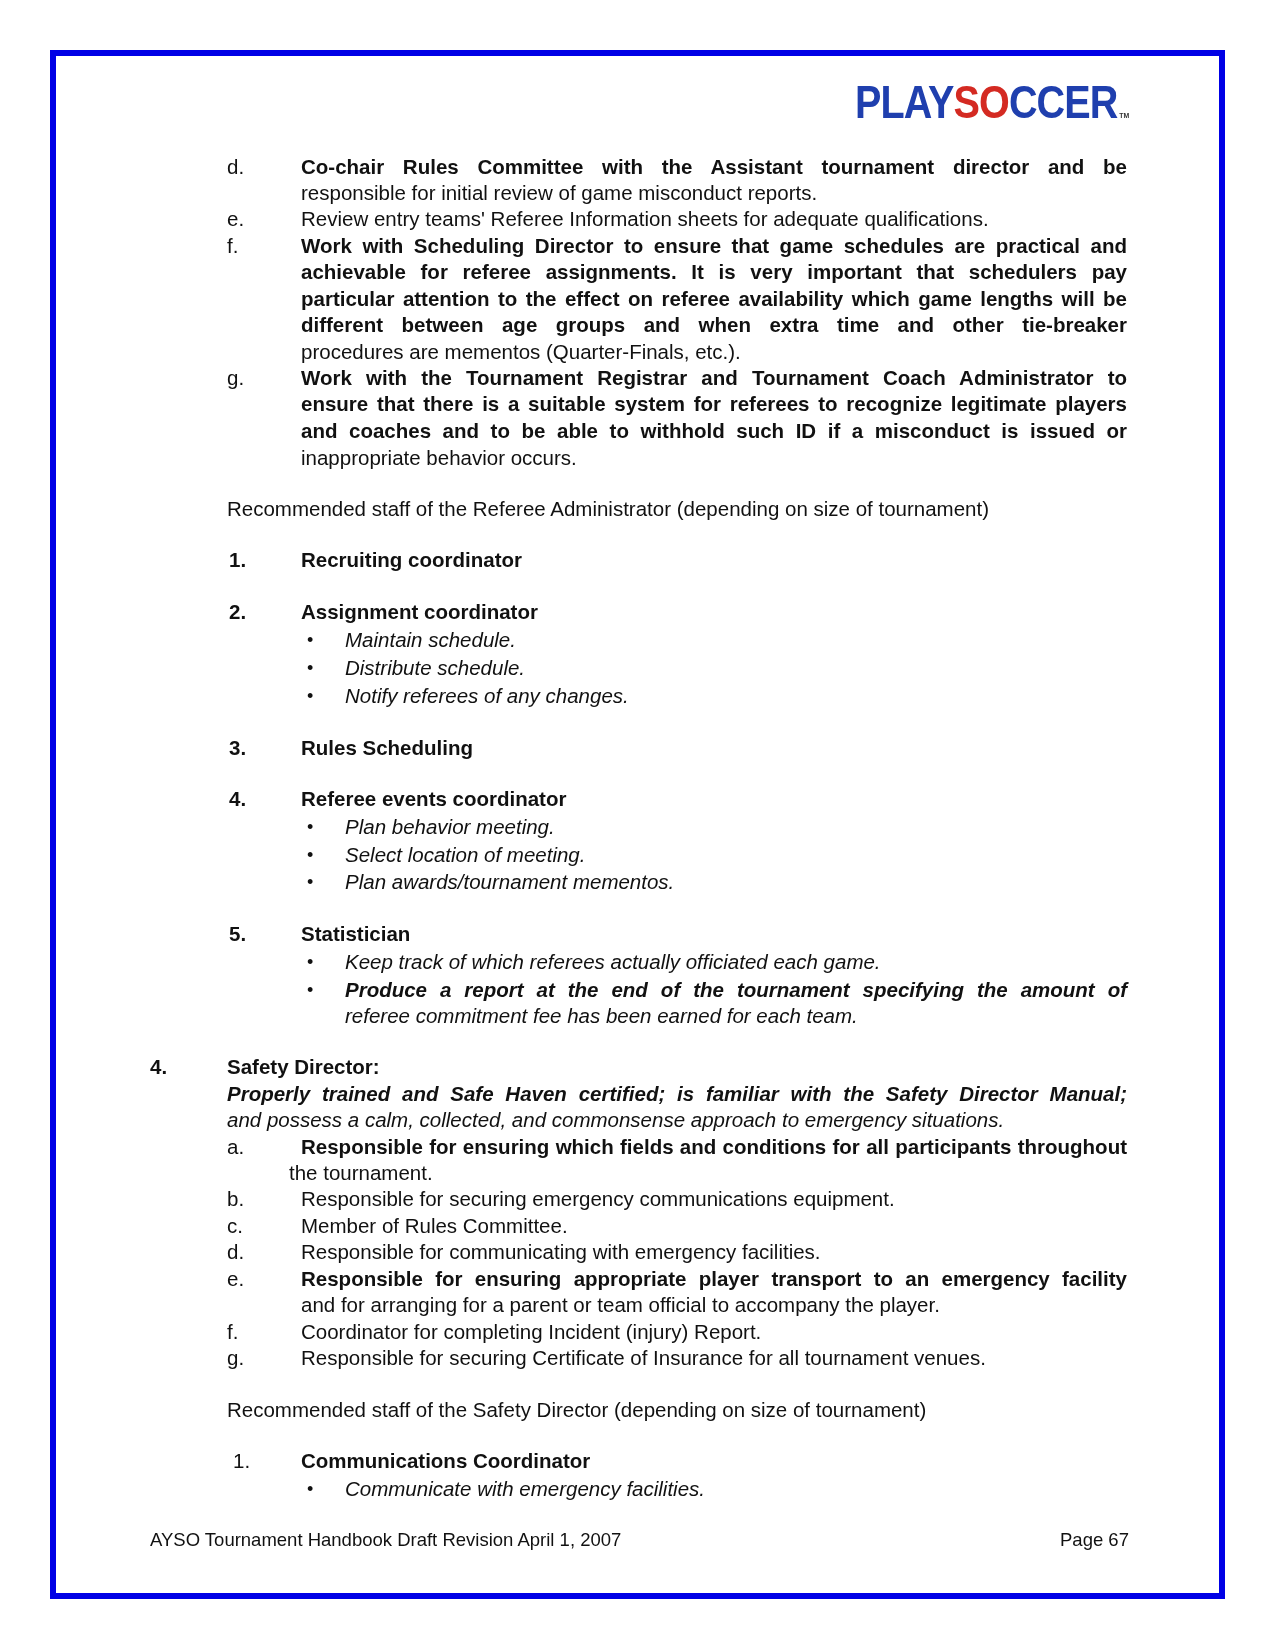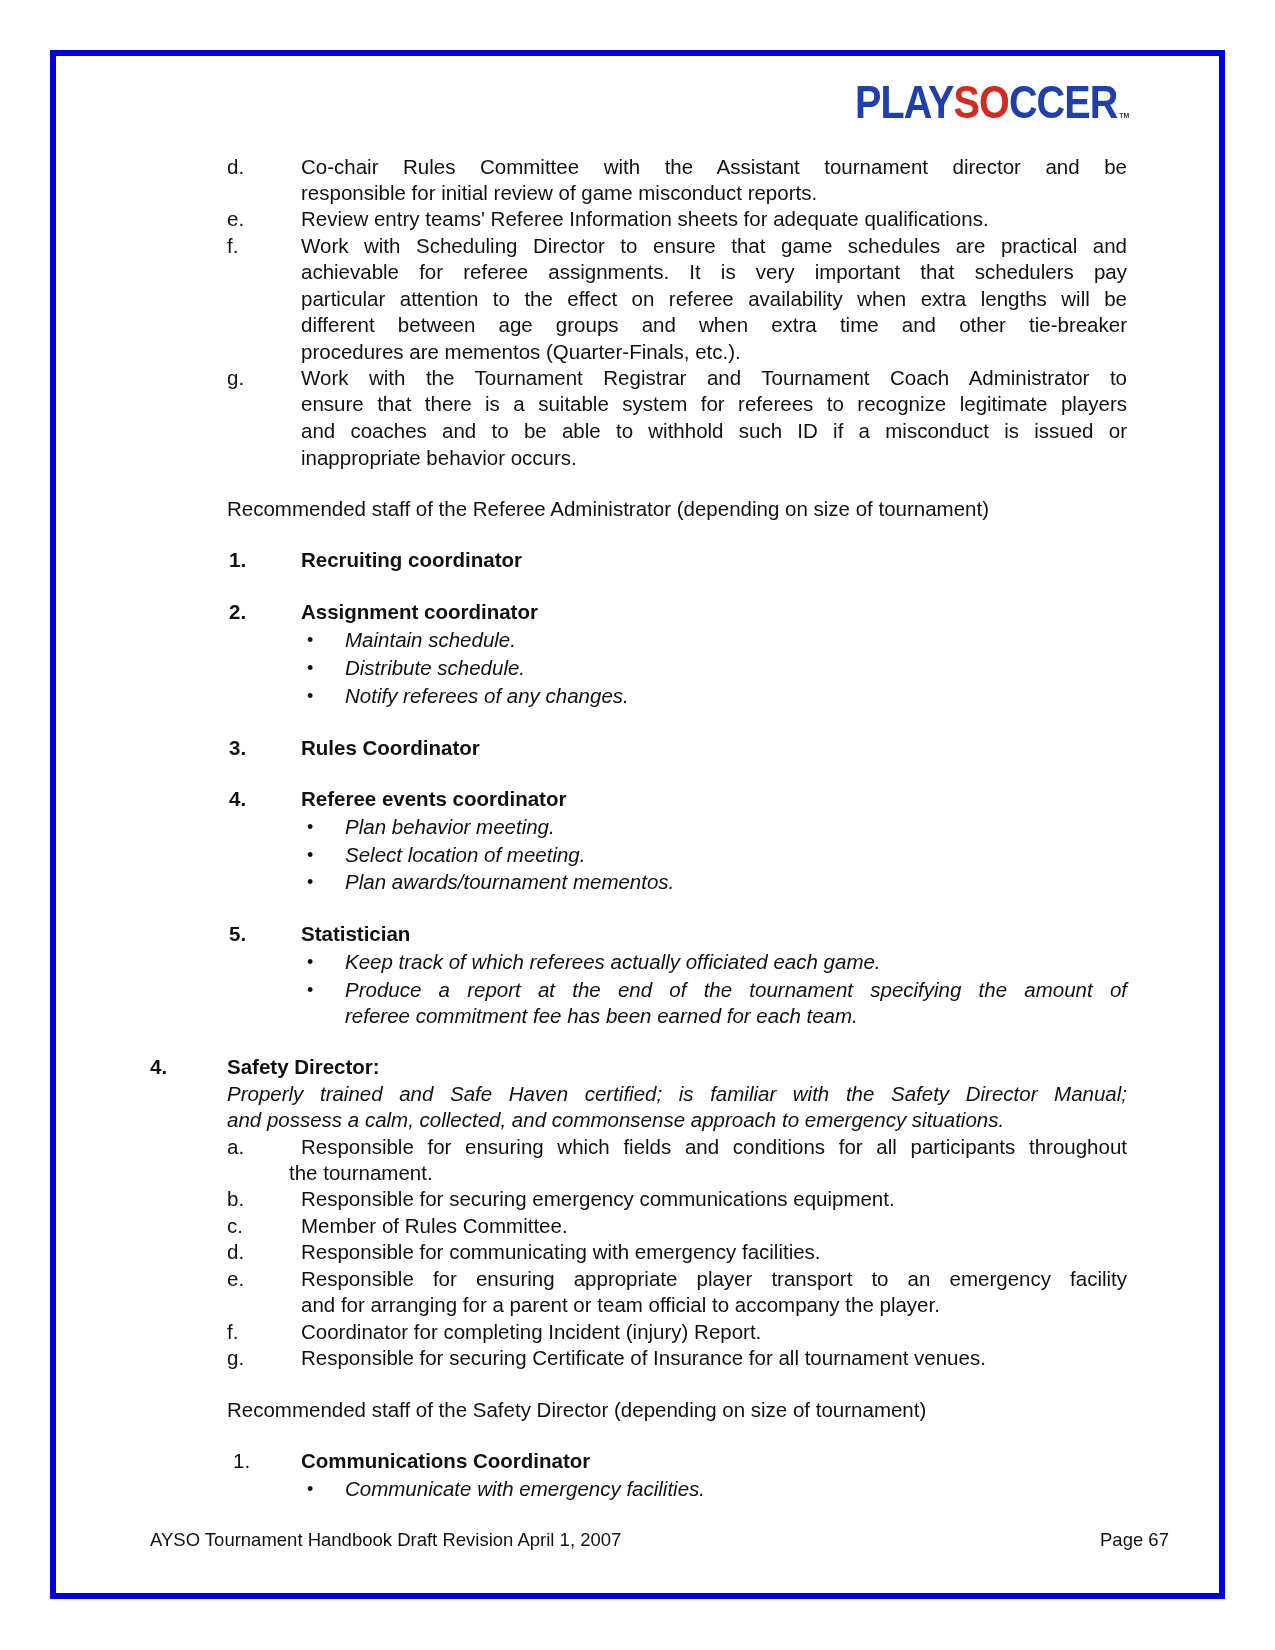--- a/index.html
+++ b/index.html
@@ -7,21 +7,21 @@
          font-family: "Liberation Sans", sans-serif; color: #111; }
   .frame { position: absolute; left: 50px; top: 50px; width: 1163px; height: 1537px;
            border: 6px solid #0000e6; box-sizing: content-box; }
   .logo { position: absolute; left: 855px; top: 79px; font-family: "Liberation Sans", sans-serif;
           font-weight: bold; font-size: 46px; letter-spacing: -1px; line-height: 46px;
           transform: scaleX(0.86); transform-origin: left top; white-space: nowrap; }
   .logo .blue { color: #1f3fae; }
   .logo .red { color: #d42a22; }
   .logo .tm { font-size: 8px; color: #333; letter-spacing: 0; margin-left: 2px; vertical-align: baseline; }
   .line { position: absolute; font-size: 20.5px; line-height: 24px; white-space: nowrap; }
-  .just { text-align: justify; text-align-last: justify; white-space: normal; }
+  .just { text-align: justify; text-align-last: justify; white-space: normal; font-weight: bold; }
   .lbl { position: absolute; font-size: 20.5px; line-height: 24px; }
   .bold { font-weight: bold; }
   .ital { font-style: italic; }
   .bullet { position: absolute; font-size: 18px; line-height: 24px; }
   .footer { position: absolute; font-size: 18.5px; line-height: 22px; white-space: nowrap; text-align: right; }
 </style>
 </head>
 <body>
 
 <div class="frame"></div>
@@ -33,21 +33,21 @@
 <div class="lbl" style="left:227px;top:155px">d.</div>
 <div class="line just" style="left:301px;top:155px;width:826px">Co-chair Rules Committee with the Assistant tournament director and be</div>
 <div class="line" style="left:301px;top:181px">responsible for initial review of game misconduct reports.</div>
 
 <div class="lbl" style="left:227px;top:207px">e.</div>
 <div class="line" style="left:301px;top:207px">Review entry teams' Referee Information sheets for adequate qualifications.</div>
 
 <div class="lbl" style="left:227px;top:234px">f.</div>
 <div class="line just" style="left:301px;top:234px;width:826px">Work with Scheduling Director to ensure that game schedules are practical and</div>
 <div class="line just" style="left:301px;top:260px;width:826px">achievable for referee assignments. It is very important that schedulers pay</div>
-<div class="line just" style="left:301px;top:287px;width:826px">particular attention to the effect on referee availability when extra lengths will be</div>
+<div class="line just" style="left:301px;top:287px;width:826px">particular attention to the effect on referee availability which game lengths will be</div>
 <div class="line just" style="left:301px;top:313px;width:826px">different between age groups and when extra time and other tie-breaker</div>
 <div class="line" style="left:301px;top:340px">procedures are mementos (Quarter-Finals, etc.).</div>
 
 <div class="lbl" style="left:227px;top:366px">g.</div>
 <div class="line just" style="left:301px;top:366px;width:826px">Work with the Tournament Registrar and Tournament Coach Administrator to</div>
 <div class="line just" style="left:301px;top:392px;width:826px">ensure that there is a suitable system for referees to recognize legitimate players</div>
 <div class="line just" style="left:301px;top:419px;width:826px">and coaches and to be able to withhold such ID if a misconduct is issued or</div>
 <div class="line" style="left:301px;top:446px">inappropriate behavior occurs.</div>
 
 <div class="line" style="left:227px;top:497px">Recommended staff of the Referee Administrator (depending on size of tournament)</div>
@@ -58,21 +58,21 @@
 <div class="lbl bold" style="left:229px;top:600px">2.</div>
 <div class="line bold" style="left:301px;top:600px">Assignment coordinator</div>
 <div class="bullet" style="left:307px;top:628px">•</div>
 <div class="line ital" style="left:345px;top:628px">Maintain schedule.</div>
 <div class="bullet" style="left:307px;top:656px">•</div>
 <div class="line ital" style="left:345px;top:656px">Distribute schedule.</div>
 <div class="bullet" style="left:307px;top:684px">•</div>
 <div class="line ital" style="left:345px;top:684px">Notify referees of any changes.</div>
 
 <div class="lbl bold" style="left:229px;top:736px">3.</div>
-<div class="line bold" style="left:301px;top:736px">Rules Coordinator</div>
+<div class="line bold" style="left:301px;top:736px">Rules Scheduling</div>
 
 <div class="lbl bold" style="left:229px;top:787px">4.</div>
 <div class="line bold" style="left:301px;top:787px">Referee events coordinator</div>
 <div class="bullet" style="left:307px;top:815px">•</div>
 <div class="line ital" style="left:345px;top:815px">Plan behavior meeting.</div>
 <div class="bullet" style="left:307px;top:843px">•</div>
 <div class="line ital" style="left:345px;top:843px">Select location of meeting.</div>
 <div class="bullet" style="left:307px;top:870px">•</div>
 <div class="line ital" style="left:345px;top:870px">Plan awards/tournament mementos.</div>
 
@@ -113,13 +113,13 @@
 <div class="line" style="left:301px;top:1346px">Responsible for securing Certificate of Insurance for all tournament venues.</div>
 
 <div class="line" style="left:227px;top:1398px">Recommended staff of the Safety Director (depending on size of tournament)</div>
 
 <div class="lbl" style="left:233px;top:1449px">1.</div>
 <div class="line bold" style="left:301px;top:1449px">Communications Coordinator</div>
 <div class="bullet" style="left:307px;top:1477px">•</div>
 <div class="line ital" style="left:345px;top:1477px">Communicate with emergency facilities.</div>
 
 <div class="footer" style="left:150px;top:1529px">AYSO Tournament Handbook Draft Revision April 1, 2007</div>
-<div class="footer" style="left:1100px;top:1529px">Page 67</div>
+<div class="footer" style="left:1060px;top:1529px">Page 67</div>
 
 </body></html>

